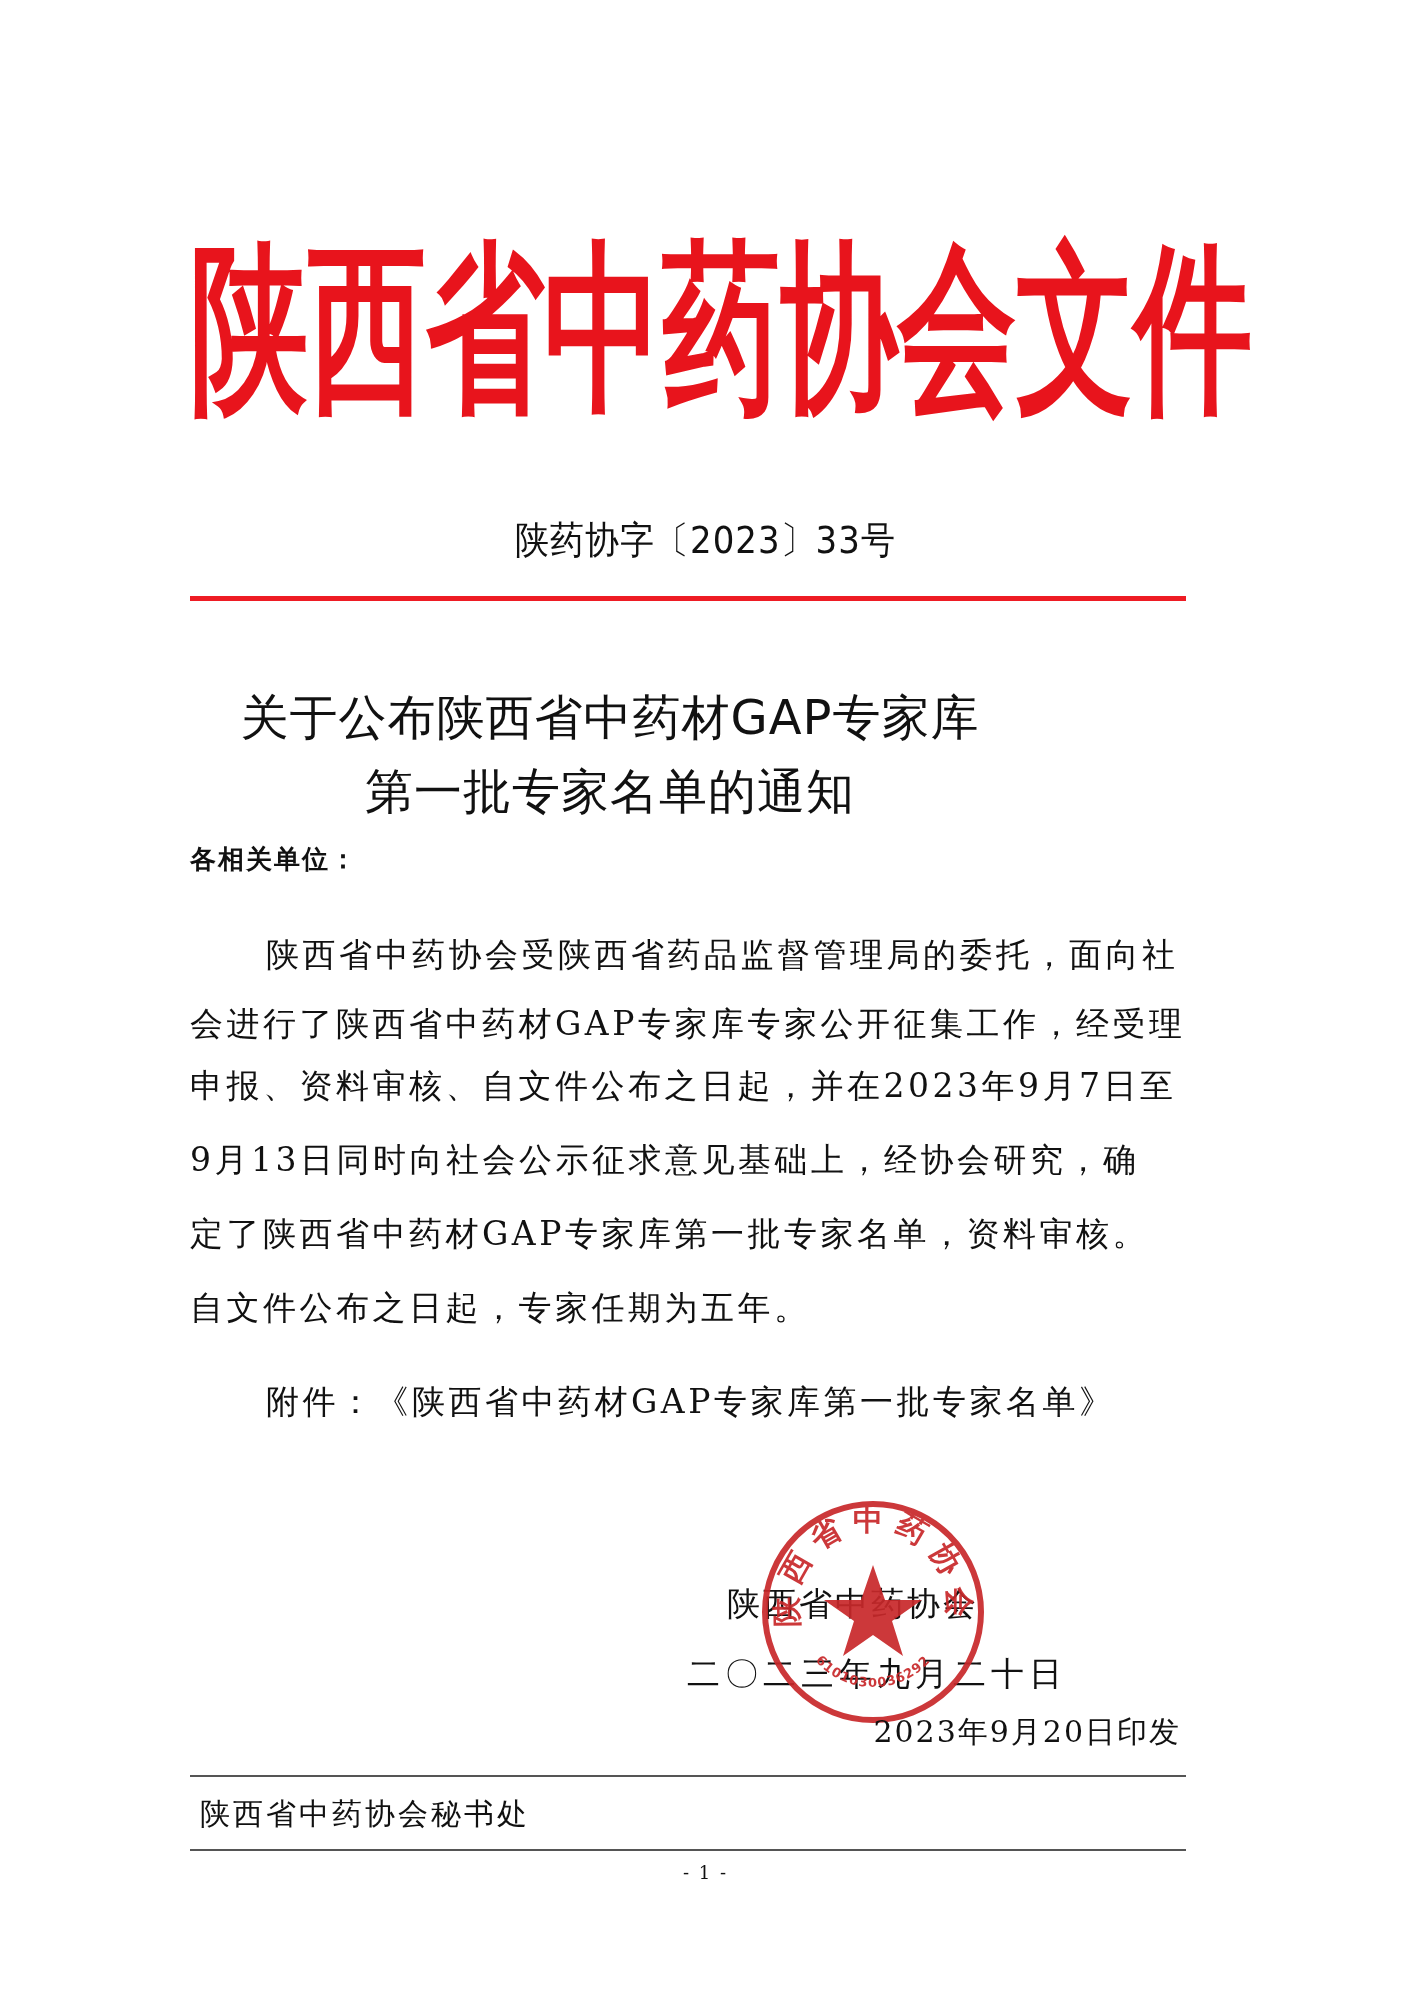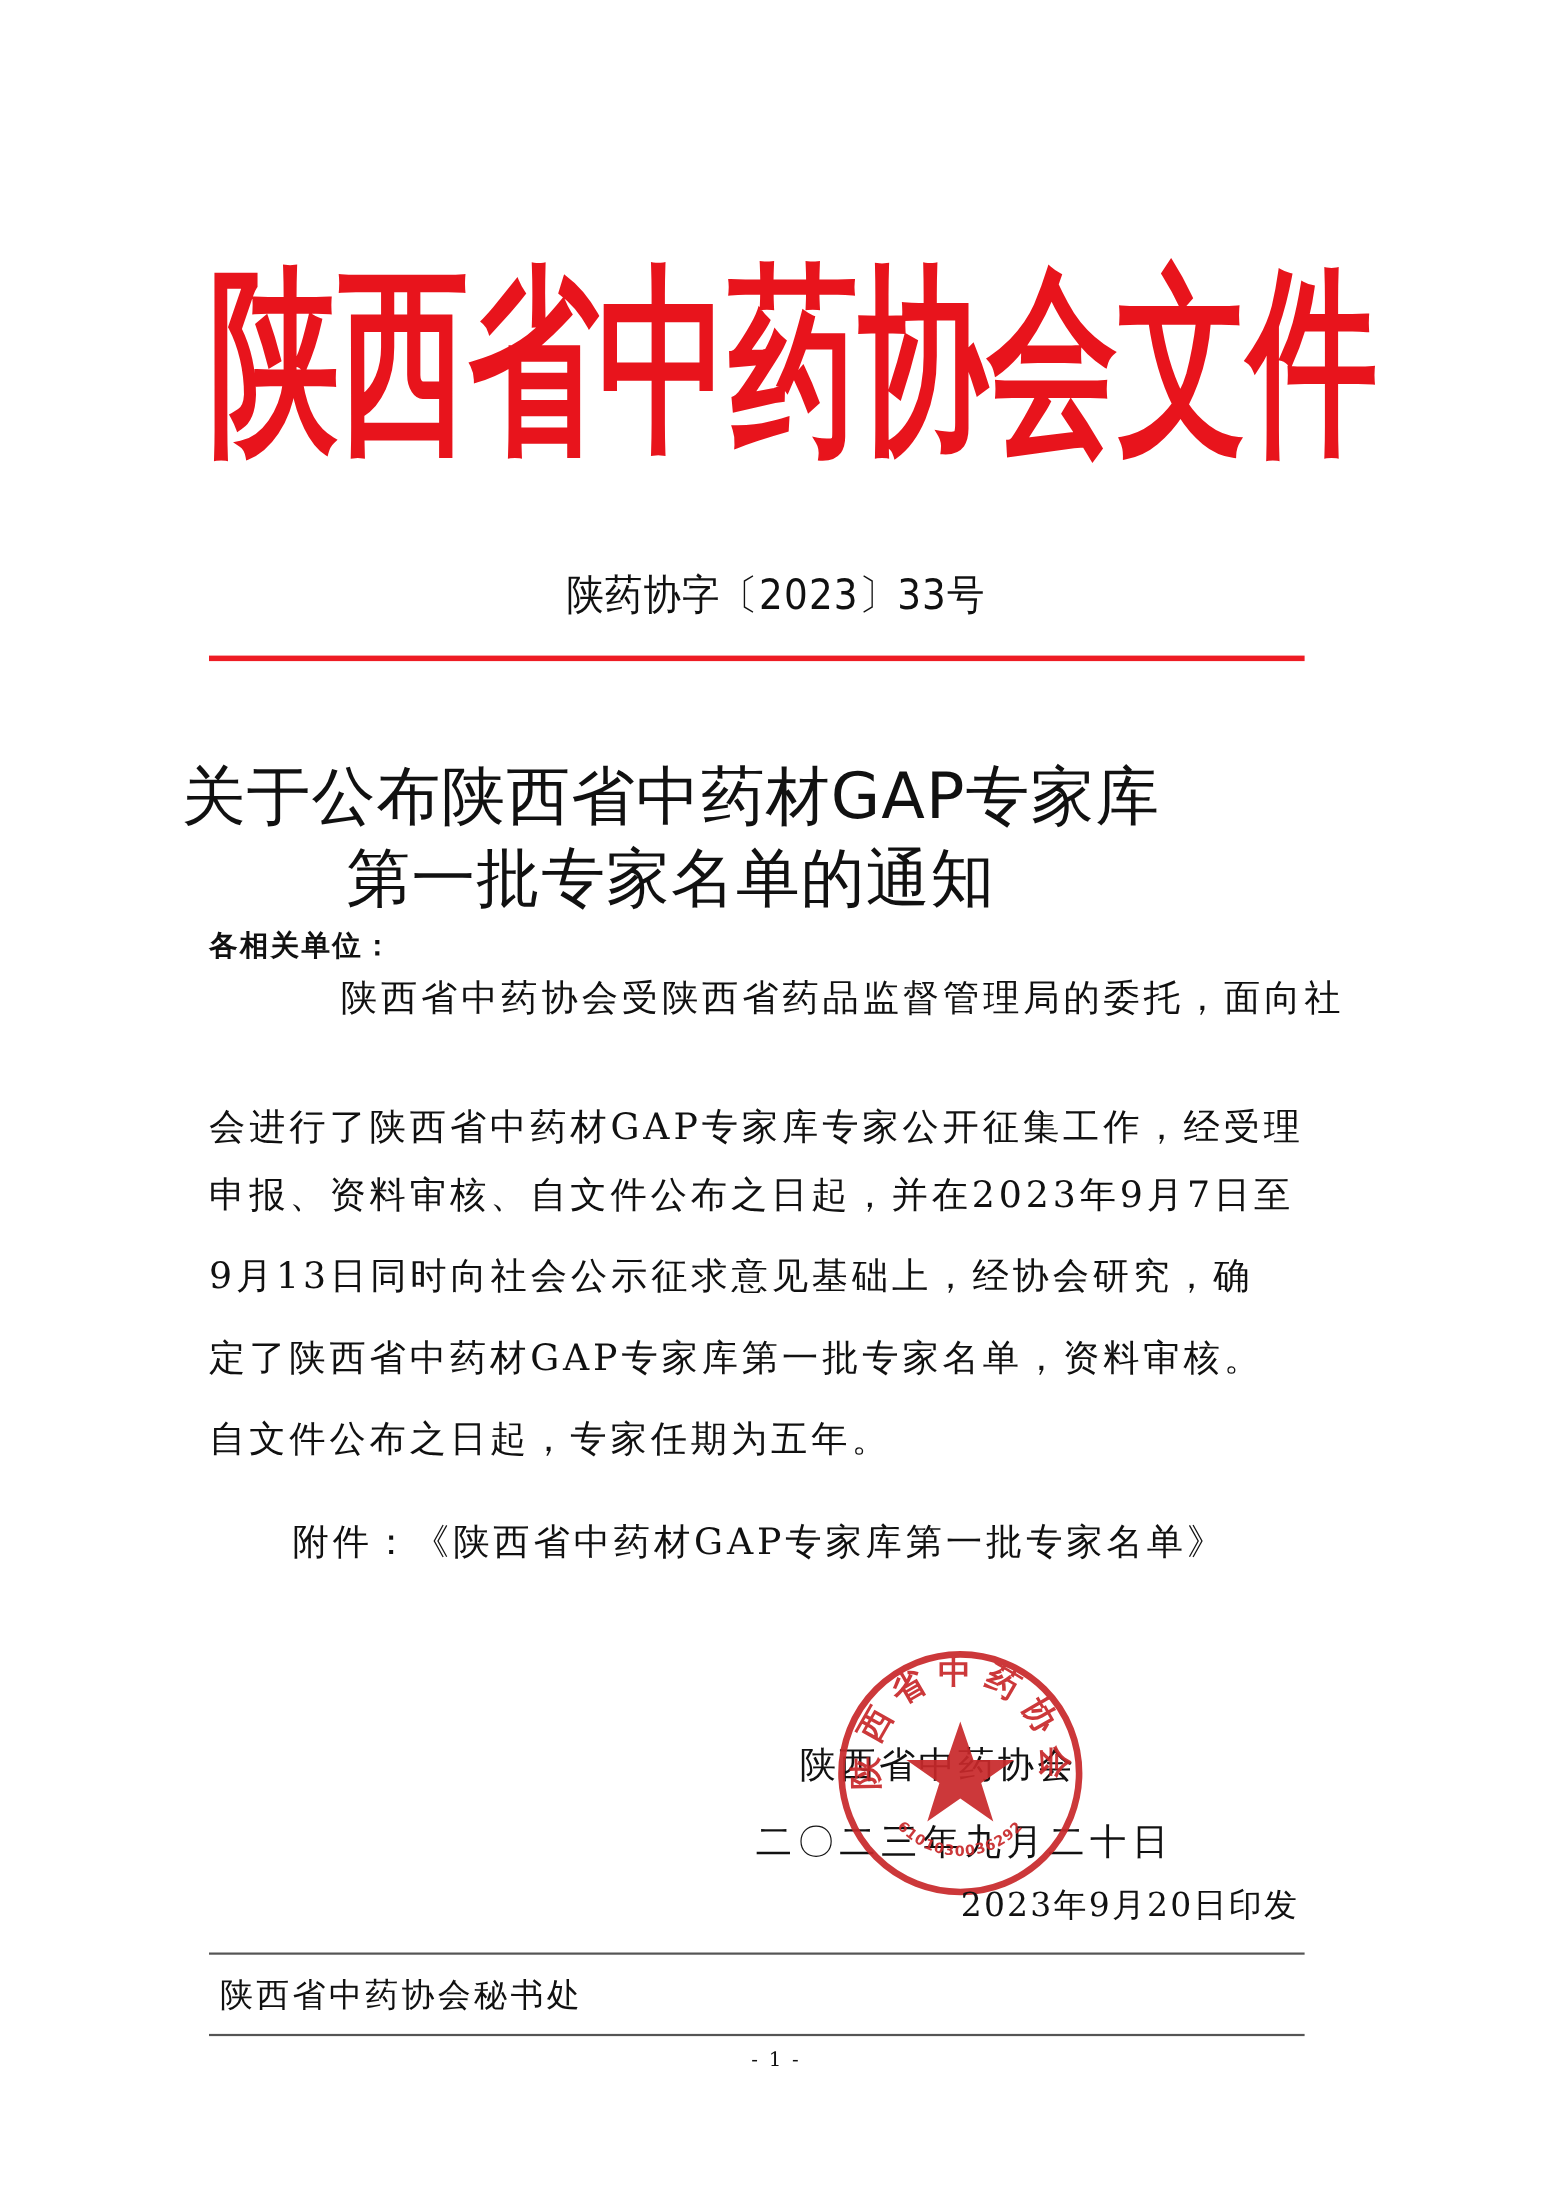--- a/index.html
+++ b/index.html
@@ -56,21 +56,21 @@
       width: 996px;
       height: 5px;
       background: #ee1c24;
     }
 
     .title {
       left: 0;
       width: 1220px;
       text-align: center;
       font-family: "DejaVu Sans", "Liberation Sans", sans-serif;
-      font-size: 58px;
+      font-size: 48px;
       font-weight: normal;
       color: #111;
       letter-spacing: 1px;
     }
     .title.l1 { top: 686px; }
     .title.l2 { top: 760px; }
 
     .salutation {
       left: 190px;
       top: 842px;
@@ -164,21 +164,21 @@
 
 <div class="abs docnum">陕药协字〔2023〕33号</div>
 
 <div class="abs red-rule"></div>
 
 <div class="abs title l1">关于公布陕西省中药材GAP专家库</div>
 <div class="abs title l2">第一批专家名单的通知</div>
 
 <div class="abs salutation">各相关单位：</div>
 
-<div class="abs body-line indent" style="top: 885px; text-align: center;">陕西省中药协会受陕西省药品监督管理局的委托，面向社</div>
+<div class="abs body-line indent" style="top: 933px;">陕西省中药协会受陕西省药品监督管理局的委托，面向社</div>
 <div class="abs body-line" style="top: 990px; margin-top: 12px;">会进行了陕西省中药材GAP专家库专家公开征集工作，经受理</div>
 <div class="abs body-line" style="top: 1064px;">申报、资料审核、自文件公布之日起，并在2023年9月7日至</div>
 <div class="abs body-line" style="top: 1138px;">9月13日同时向社会公示征求意见基础上，经协会研究，确</div>
 <div class="abs body-line" style="top: 1212px;">定了陕西省中药材GAP专家库第一批专家名单，资料审核。</div>
 <div class="abs body-line" style="top: 1286px;">自文件公布之日起，专家任期为五年。</div>
 <div class="abs body-line indent" style="top: 1360px; margin-top: 20px;">附件：《陕西省中药材GAP专家库第一批专家名单》</div>
 
 <div class="abs sig-org">陕西省中药协会</div>
 <div class="abs sig-date">二〇二三年九月二十日</div>
 

